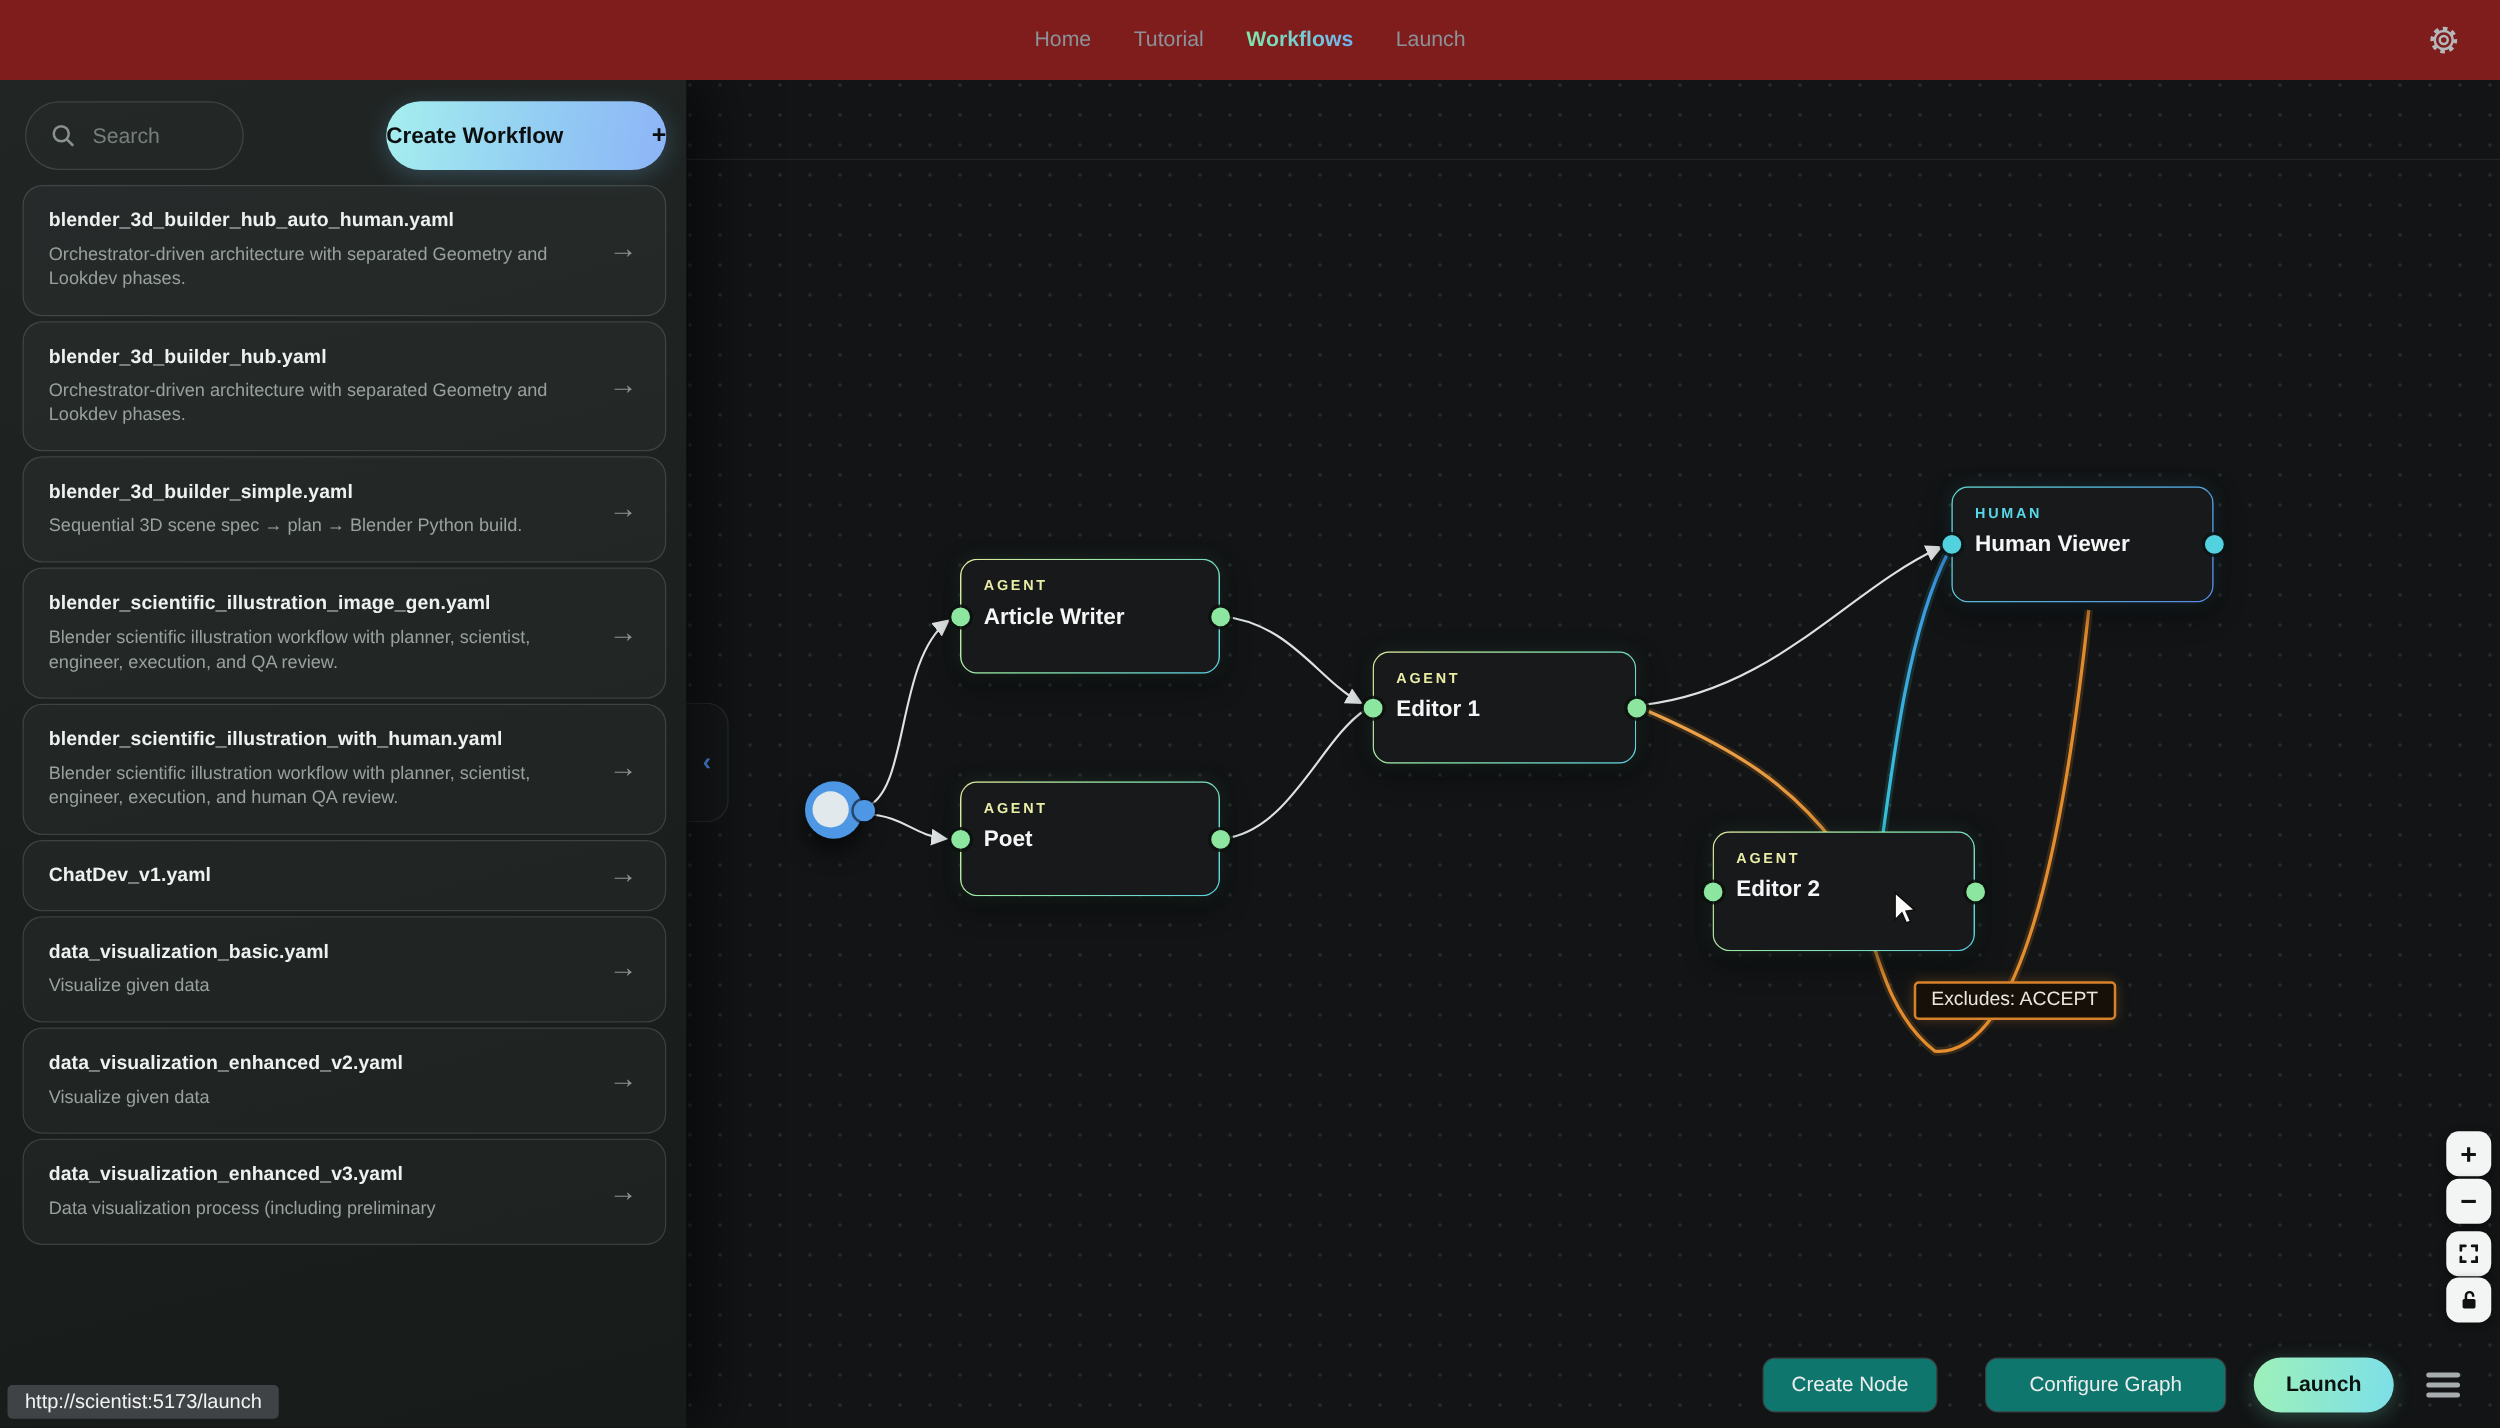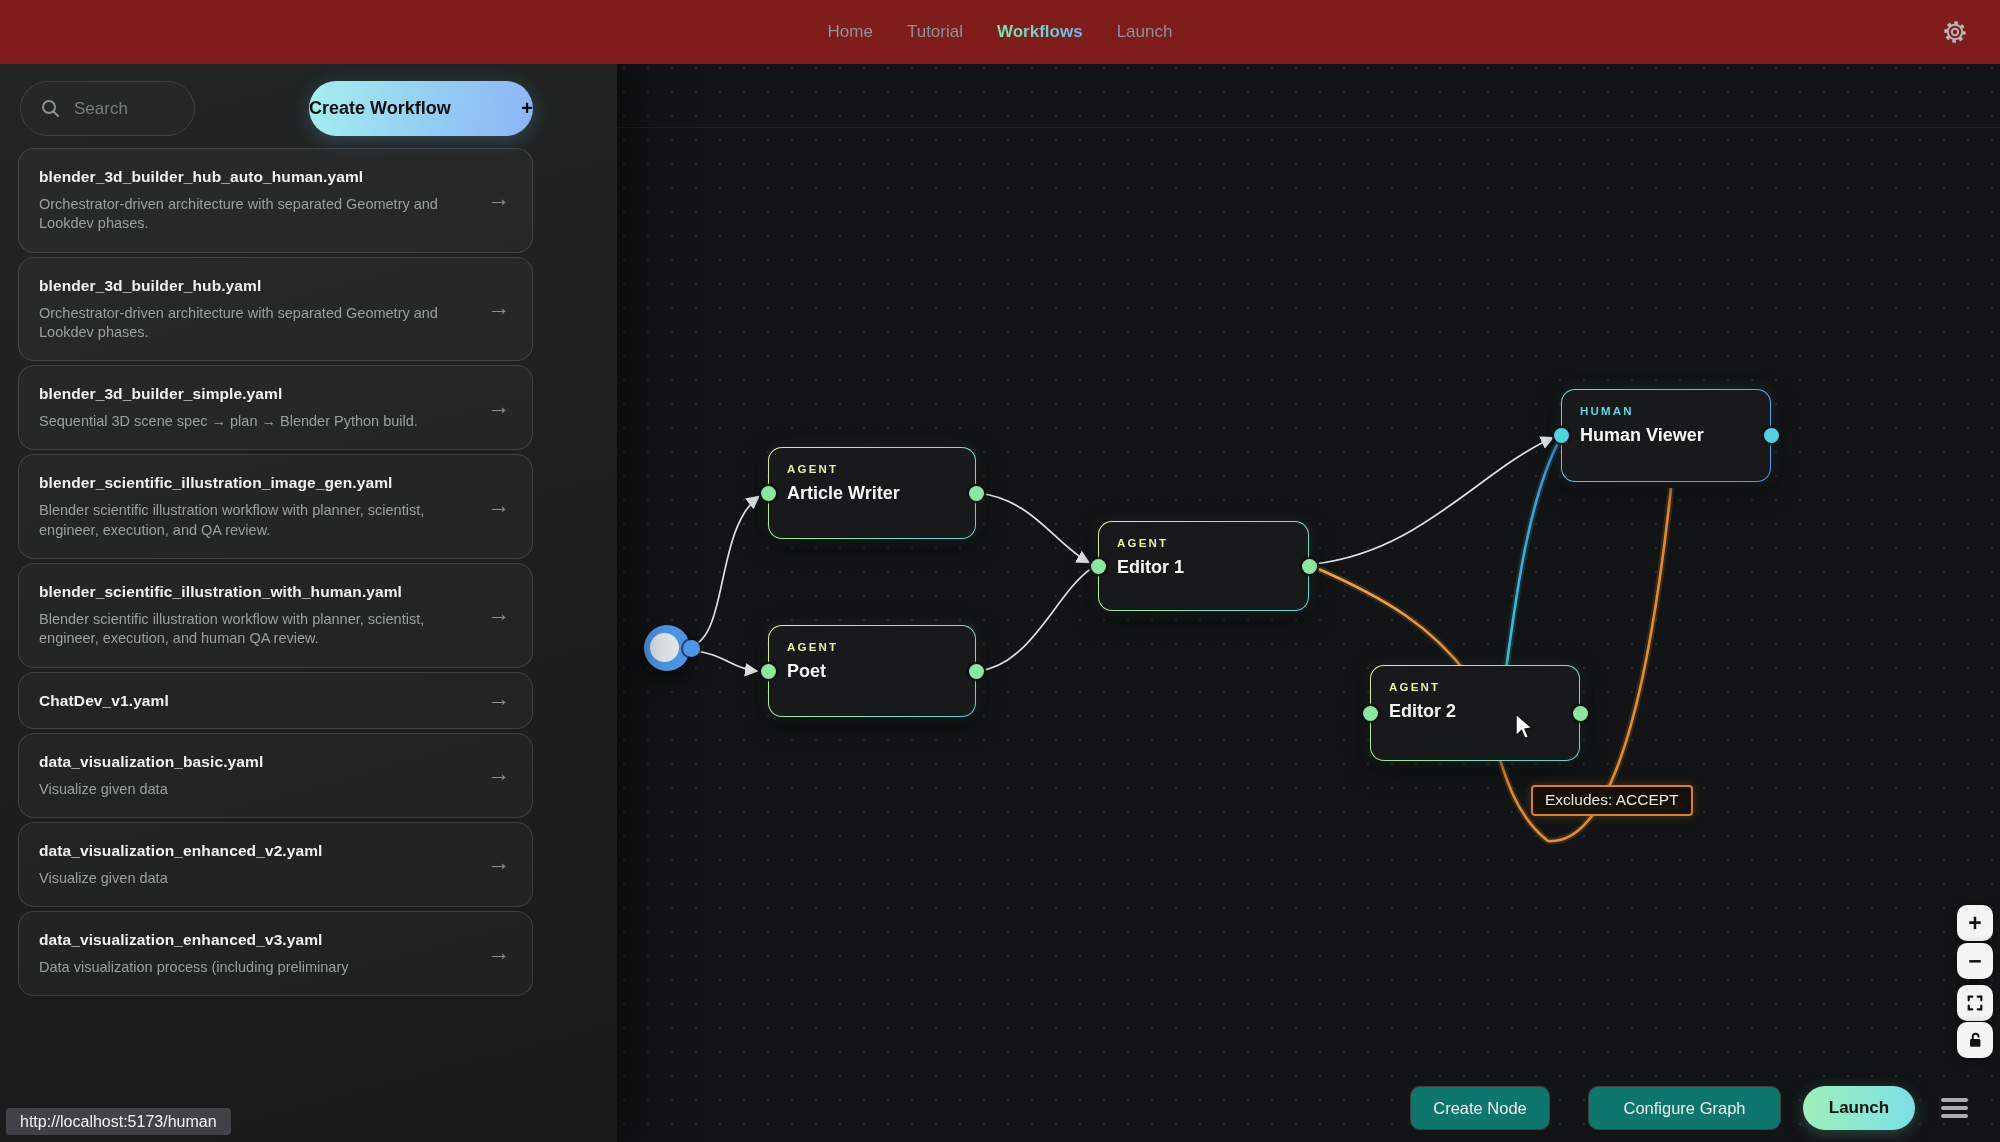--- a/index.html
+++ b/index.html
@@ -17,21 +17,21 @@
   .topnav { position:absolute; left:0; top:0; width:2000px; height:64px;
     background:#7f1d1d; z-index:20; display:flex; align-items:center; justify-content:center; gap:34px; }
   .nav-link { font-size:17px; color:#8b9298; cursor:pointer; }
   .nav-link.active { font-weight:bold;
     background:linear-gradient(90deg,#7de8a8,#6db5f5);
     -webkit-background-clip:text; background-clip:text; color:transparent;text-align:center; }
   .gear-btn { position:absolute; right:30px; top:17px; width:30px; height:30px;
     display:flex; align-items:center; justify-content:center; cursor:pointer; }
 
   
-  .sidebar { position:absolute; left:0; top:64px; width:617px; height:1078px;
+  .sidebar { position:absolute; left:0; top:64px; width:549px; height:1078px;
     background:linear-gradient(165deg,#212625 0%,#1b201e 55%,#171b1a 100%);
     box-shadow:18px 0 42px rgba(0,0,0,0.5); z-index:10; overflow:hidden; }
   .sidebar-top { position:absolute; left:0; top:0; width:100%; height:78px; }
   .search-pill { position:absolute; left:20px; top:17px; width:175px; height:55px;
     border:1px solid #3d4442; border-radius:28px; background:rgba(255,255,255,0.015);
     display:flex; align-items:center; gap:14px; padding:0 20px; }
   .search-pill input { background:transparent; border:none; outline:none; width:100px;
     font-size:17px; color:#cfd6d3; font-family:inherit; }
   .search-pill input::placeholder { color:#767f7c; }
   .create-btn { position:absolute; left:309px; top:17px; width:224px; height:55px;
@@ -308,13 +308,13 @@
     <path d="M3 7 V3 H7 M13 3 H17 V7 M17 13 V17 H13 M7 17 H3 V13" fill="none" stroke="#111" stroke-width="2.4" stroke-linecap="round"></path>
   </svg>
 </button>
 <button class="zoom-btn zb4">
   <svg width="18" height="18" viewBox="0 0 20 20">
     <rect x="4.5" y="9" width="11.5" height="8.5" rx="1.5" fill="#111"></rect>
     <path d="M7.5 9 V6.2 a3.2 3.2 0 0 1 6.4 0 V7.2" fill="none" stroke="#111" stroke-width="2.2"></path>
   </svg>
 </button>
 
-<div class="status-pill">http://localhost:5173/human</div>
+<div class="status-pill">http://scientist:5173/launch</div>
 
 </body></html>

